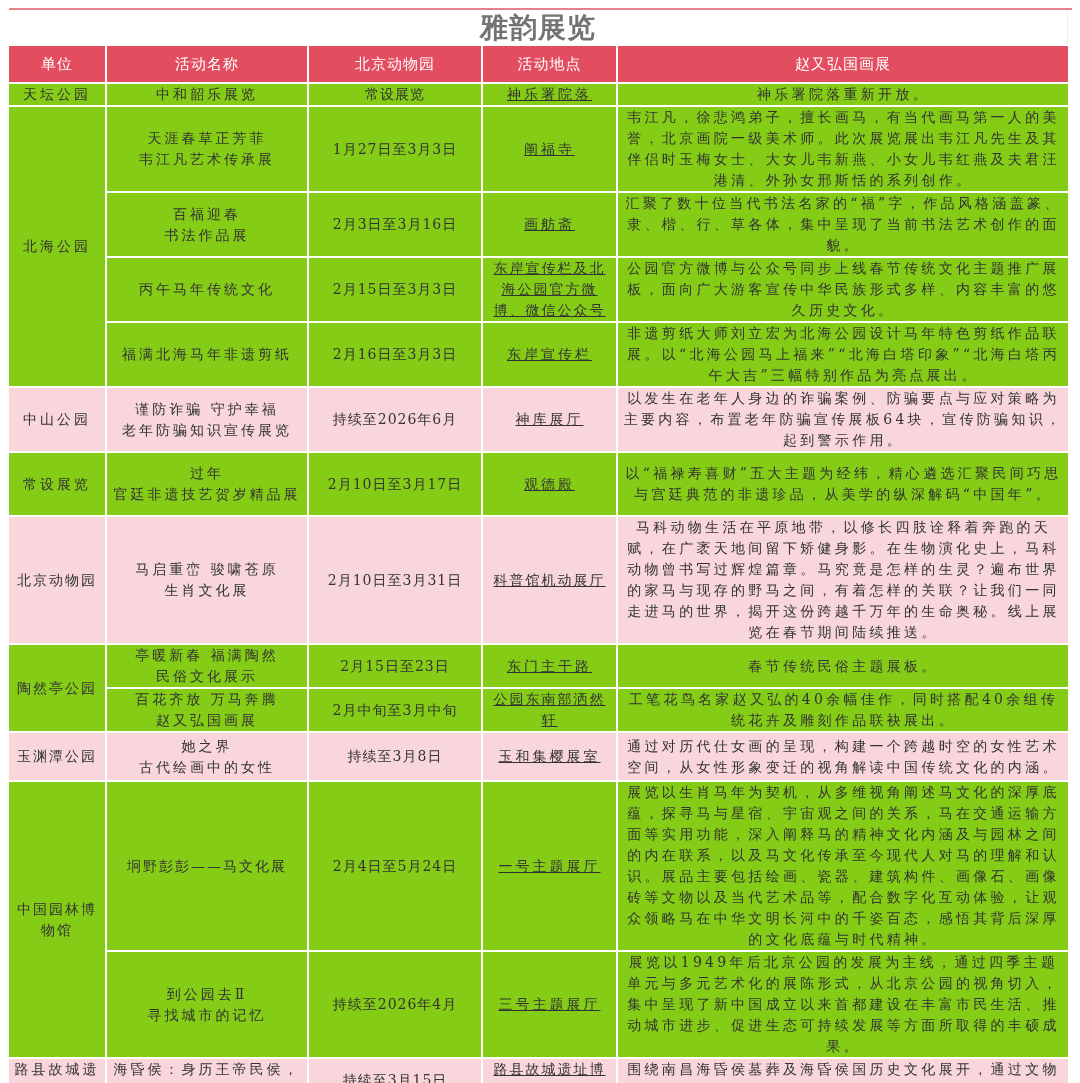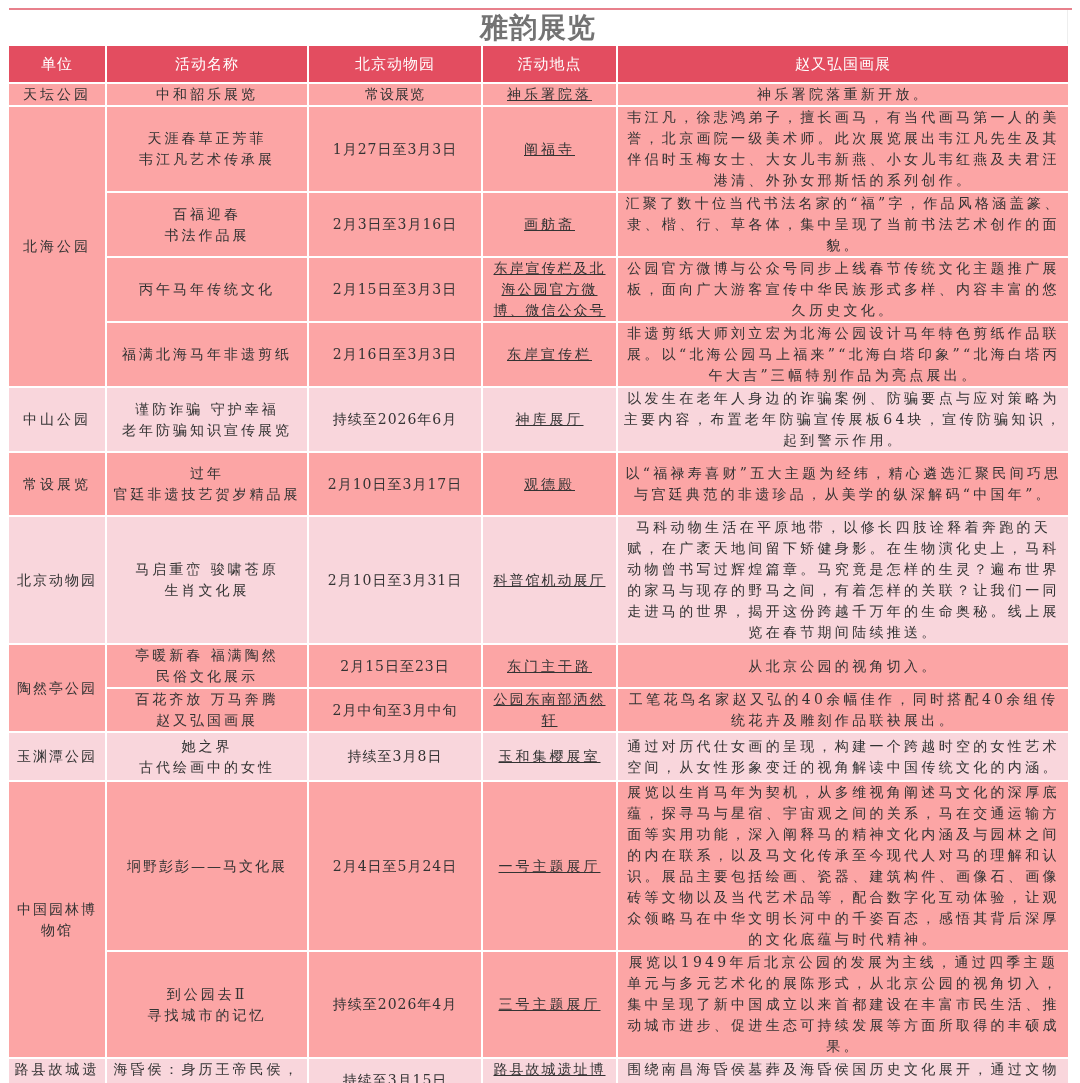--- a/index.html
+++ b/index.html
@@ -12,21 +12,21 @@
   .title-cell { height: 34px; background: #ffffff; text-align: center; vertical-align: middle;
                 font-family: "Liberation Serif", "DejaVu Serif", serif; font-weight: bold;
                 font-size: 28px; color: #737373; letter-spacing: 1px; padding: 0;
                 border-right: 1px solid #eeeeee; }
   th { background: #e34d60; color: #ffffff; font-weight: normal; font-size: 15px;
        height: 20px; padding: 8px; text-align: center; vertical-align: middle;
        font-family: "DejaVu Sans", "Liberation Sans", sans-serif; letter-spacing: 1px; }
   td { font-size: 14px; color: #333333; text-align: center; vertical-align: middle;
        padding: 0 4px; line-height: 21px; letter-spacing: 3px; }
   td.desc { text-align: center; letter-spacing: 3.3px; padding: 0 4px 0 5px; }
-  tr.light td { background: #fca5a5; margin-top: 16px; }
+  tr.light td { background: #84cc16; margin-top: 16px; }
   tr.dark td { background: #f9d6dc; }
   tr.last td { border-bottom: 3px solid #e34d60; }
   .col-unit { width: 96px; }
   .col-name { width: 200px; }
   .col-time { width: 172px; }
   .col-place { width: 133px; }
   .col-desc { width: auto; }
   td.place { letter-spacing: 3px; text-decoration: underline; }
   td.time { letter-spacing: 1px; text-align: center; }
 </style>
@@ -111,21 +111,21 @@
     <td class="time">2月10日至3月31日</td>
     <td class="place" style="letter-spacing:2px">科普馆机动展厅</td>
     <td class="desc">马科动物生活在平原地带，以修长四肢诠释着奔跑的天赋，在广袤天地间留下矫健身影。在生物演化史上，马科动物曾书写过辉煌篇章。马究竟是怎样的生灵？遍布世界的家马与现存的野马之间，有着怎样的关联？让我们一同走进马的世界，揭开这份跨越千万年的生命奥秘。线上展览在春节期间陆续推送。</td>
   </tr>
 
   <tr class="light" style="height:40px">
     <td rowspan="2" style="letter-spacing:2px">陶然亭公园</td>
     <td><span>亭暖新春 福满陶然<br>民俗文化展示</span></td>
     <td class="time">2月15日至23日</td>
     <td class="place">东门主干路</td>
-    <td class="desc">从北京公园的视角切入。</td>
+    <td class="desc">春节传统民俗主题展板。</td>
   </tr>
   <tr class="light" style="height:42px">
     <td><span>百花齐放 万马奔腾<br>赵又弘国画展</span></td>
     <td class="time">2月中旬至3月中旬</td>
     <td class="place" style="letter-spacing:2px">公园东南部洒然轩</td>
     <td class="desc">工笔花鸟名家赵又弘的40余幅佳作，同时搭配40余组传统花卉及雕刻作品联袂展出。</td>
   </tr>
 
   <tr class="dark" style="height:47px">
     <td style="letter-spacing:2px">玉渊潭公园</td>

